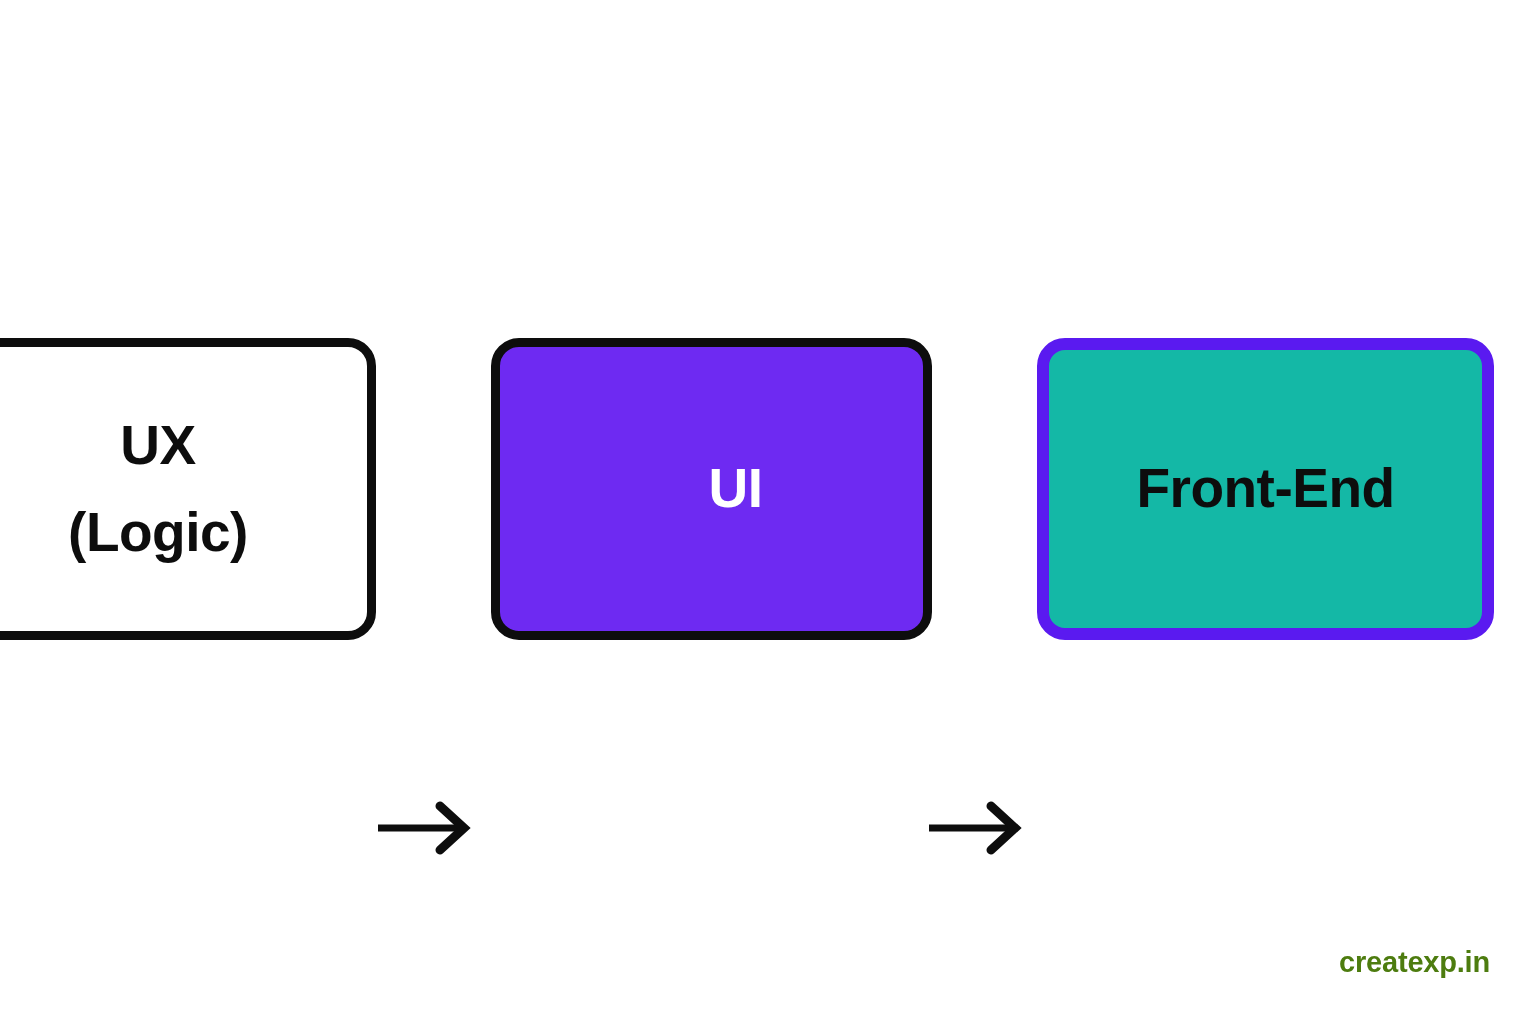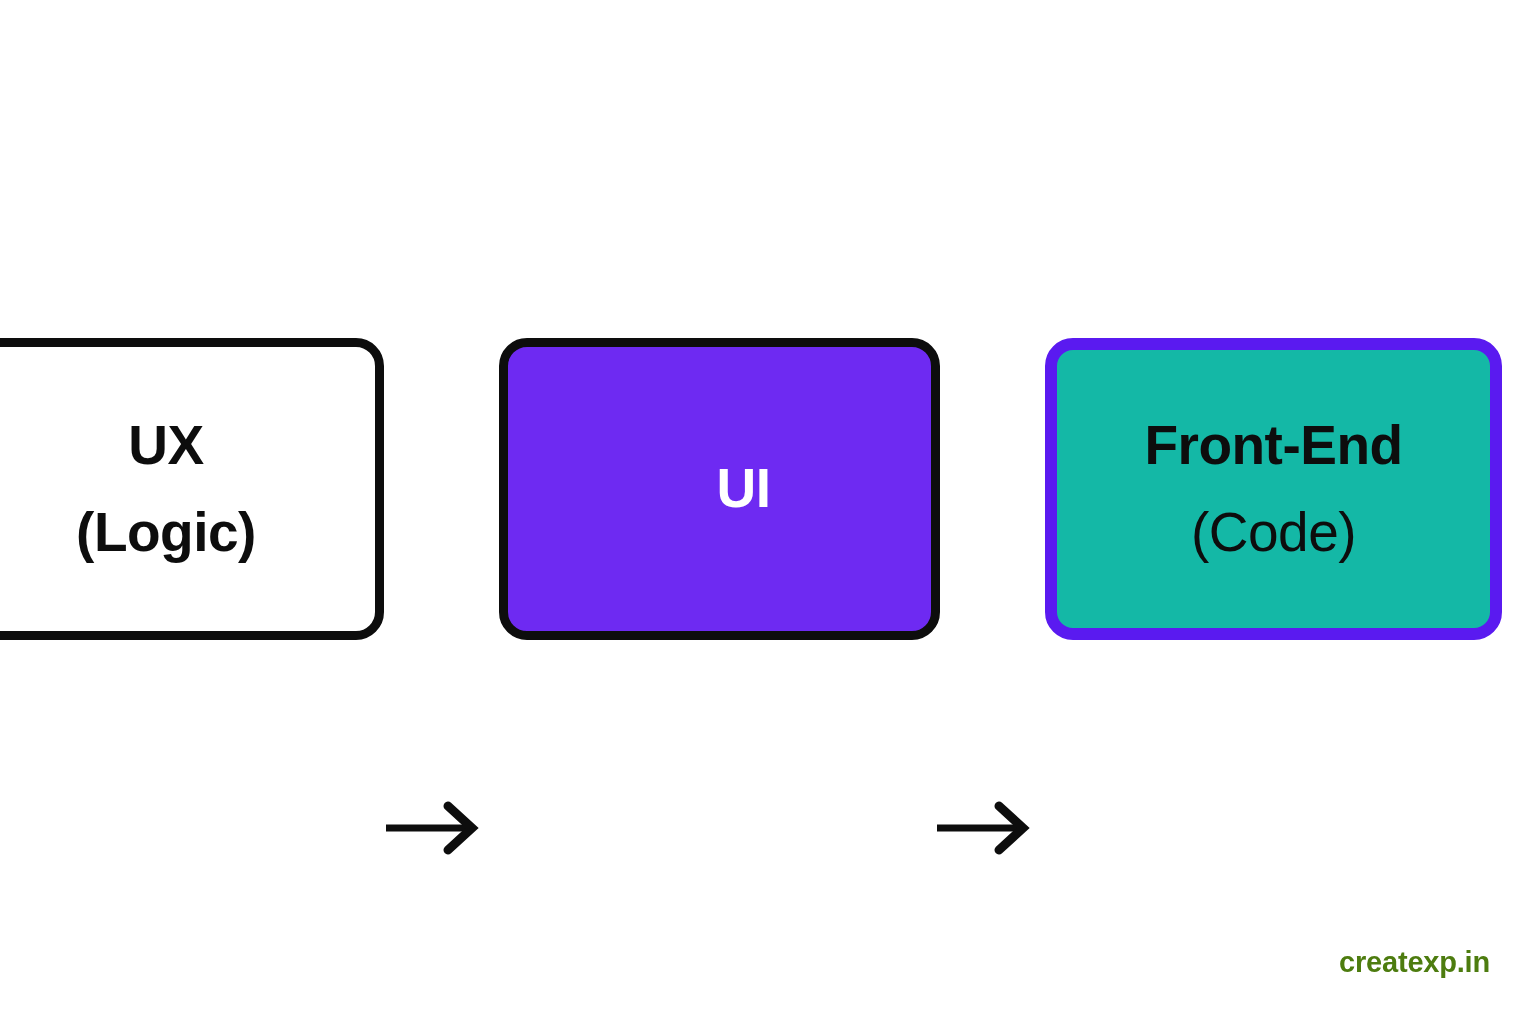--- a/index.html
+++ b/index.html
@@ -18,21 +18,21 @@
     position: relative;
     width: 1536px;
     height: 1024px;
     background: #ffffff;
   }
 
   
   .flow-row {
     position: absolute;
     top: 338px;
-    left: 12px;
+    left: 4px;
     width: 1272px;
     height: 302px;
   }
 
   .node {
     position: absolute;
     top: 0;
     height: 302px;
     box-sizing: border-box;
     border-radius: 28px;
@@ -136,20 +136,19 @@
 
     <div class="arrow arrow-2">
       <svg width="96" height="56" viewBox="0 0 96 56" aria-hidden="true">
         <line x1="0" y1="28" x2="82" y2="28" stroke="#0d0d0d" stroke-width="7"></line>
         <polyline points="62,6 86,28 62,50" fill="none" stroke="#0d0d0d" stroke-width="9" stroke-linecap="round" stroke-linejoin="miter"></polyline>
       </svg>
     </div>
 
     <div class="node node-code">
       <span class="node-line1">Front-End</span>
-      <span class="node-line2">(Code)</span>
     </div>
 
   </div>
 
   <div class="watermark">createxp.in</div>
 
 </div>
 
 </body></html>

